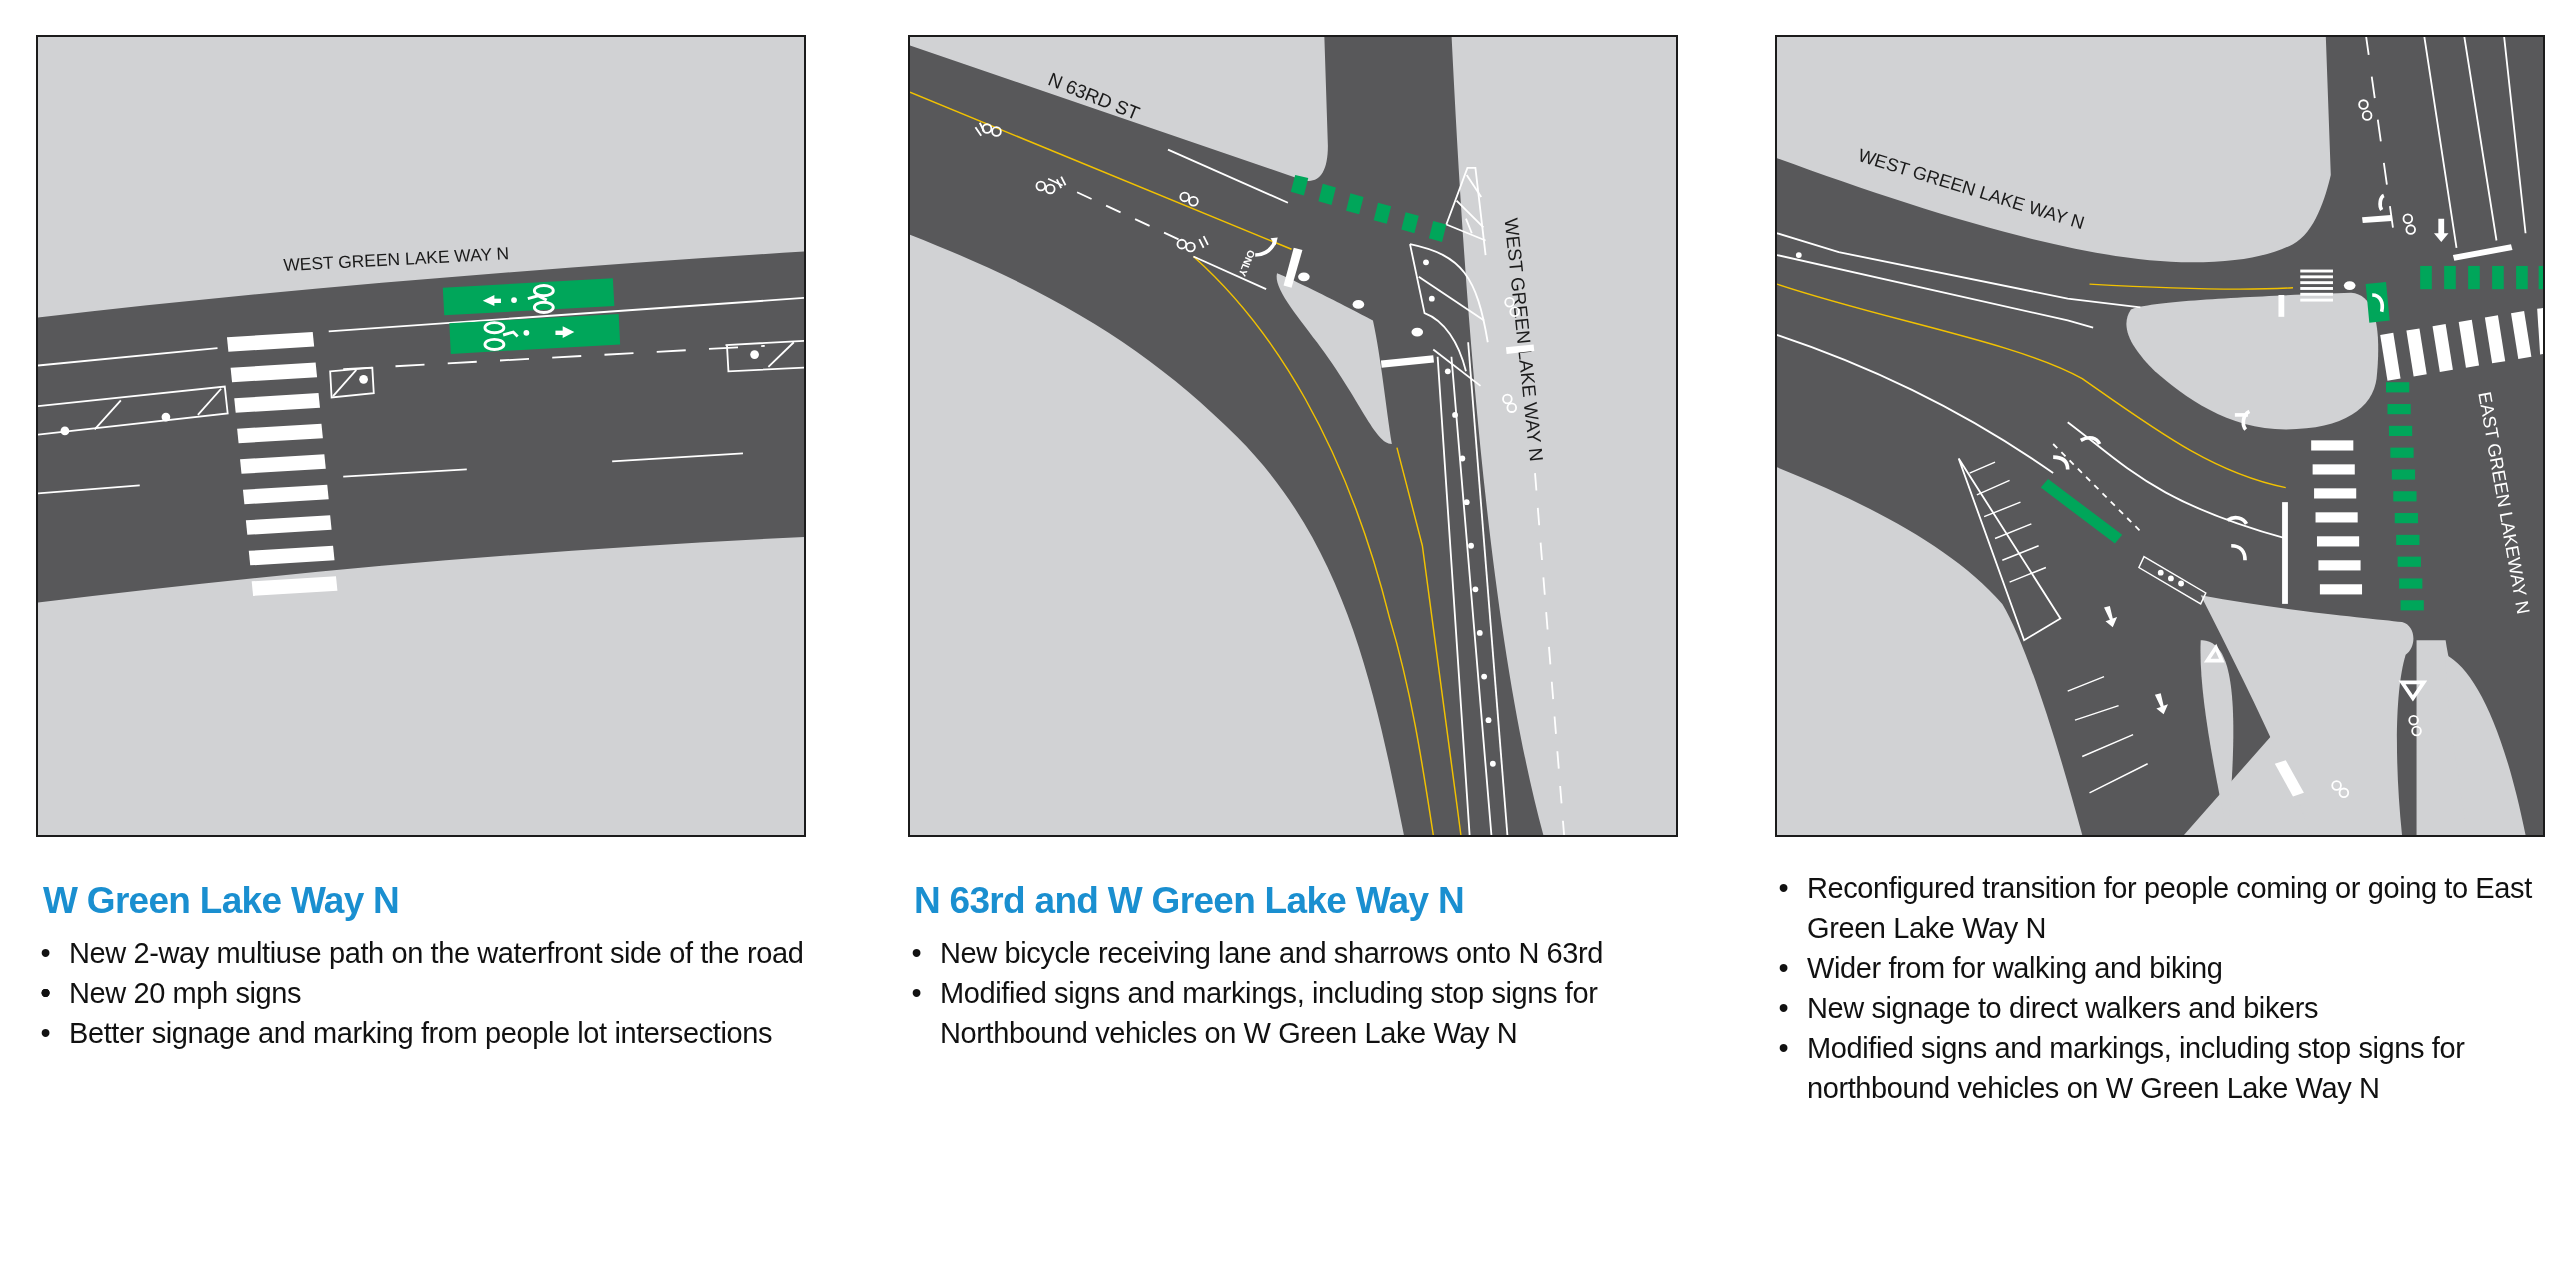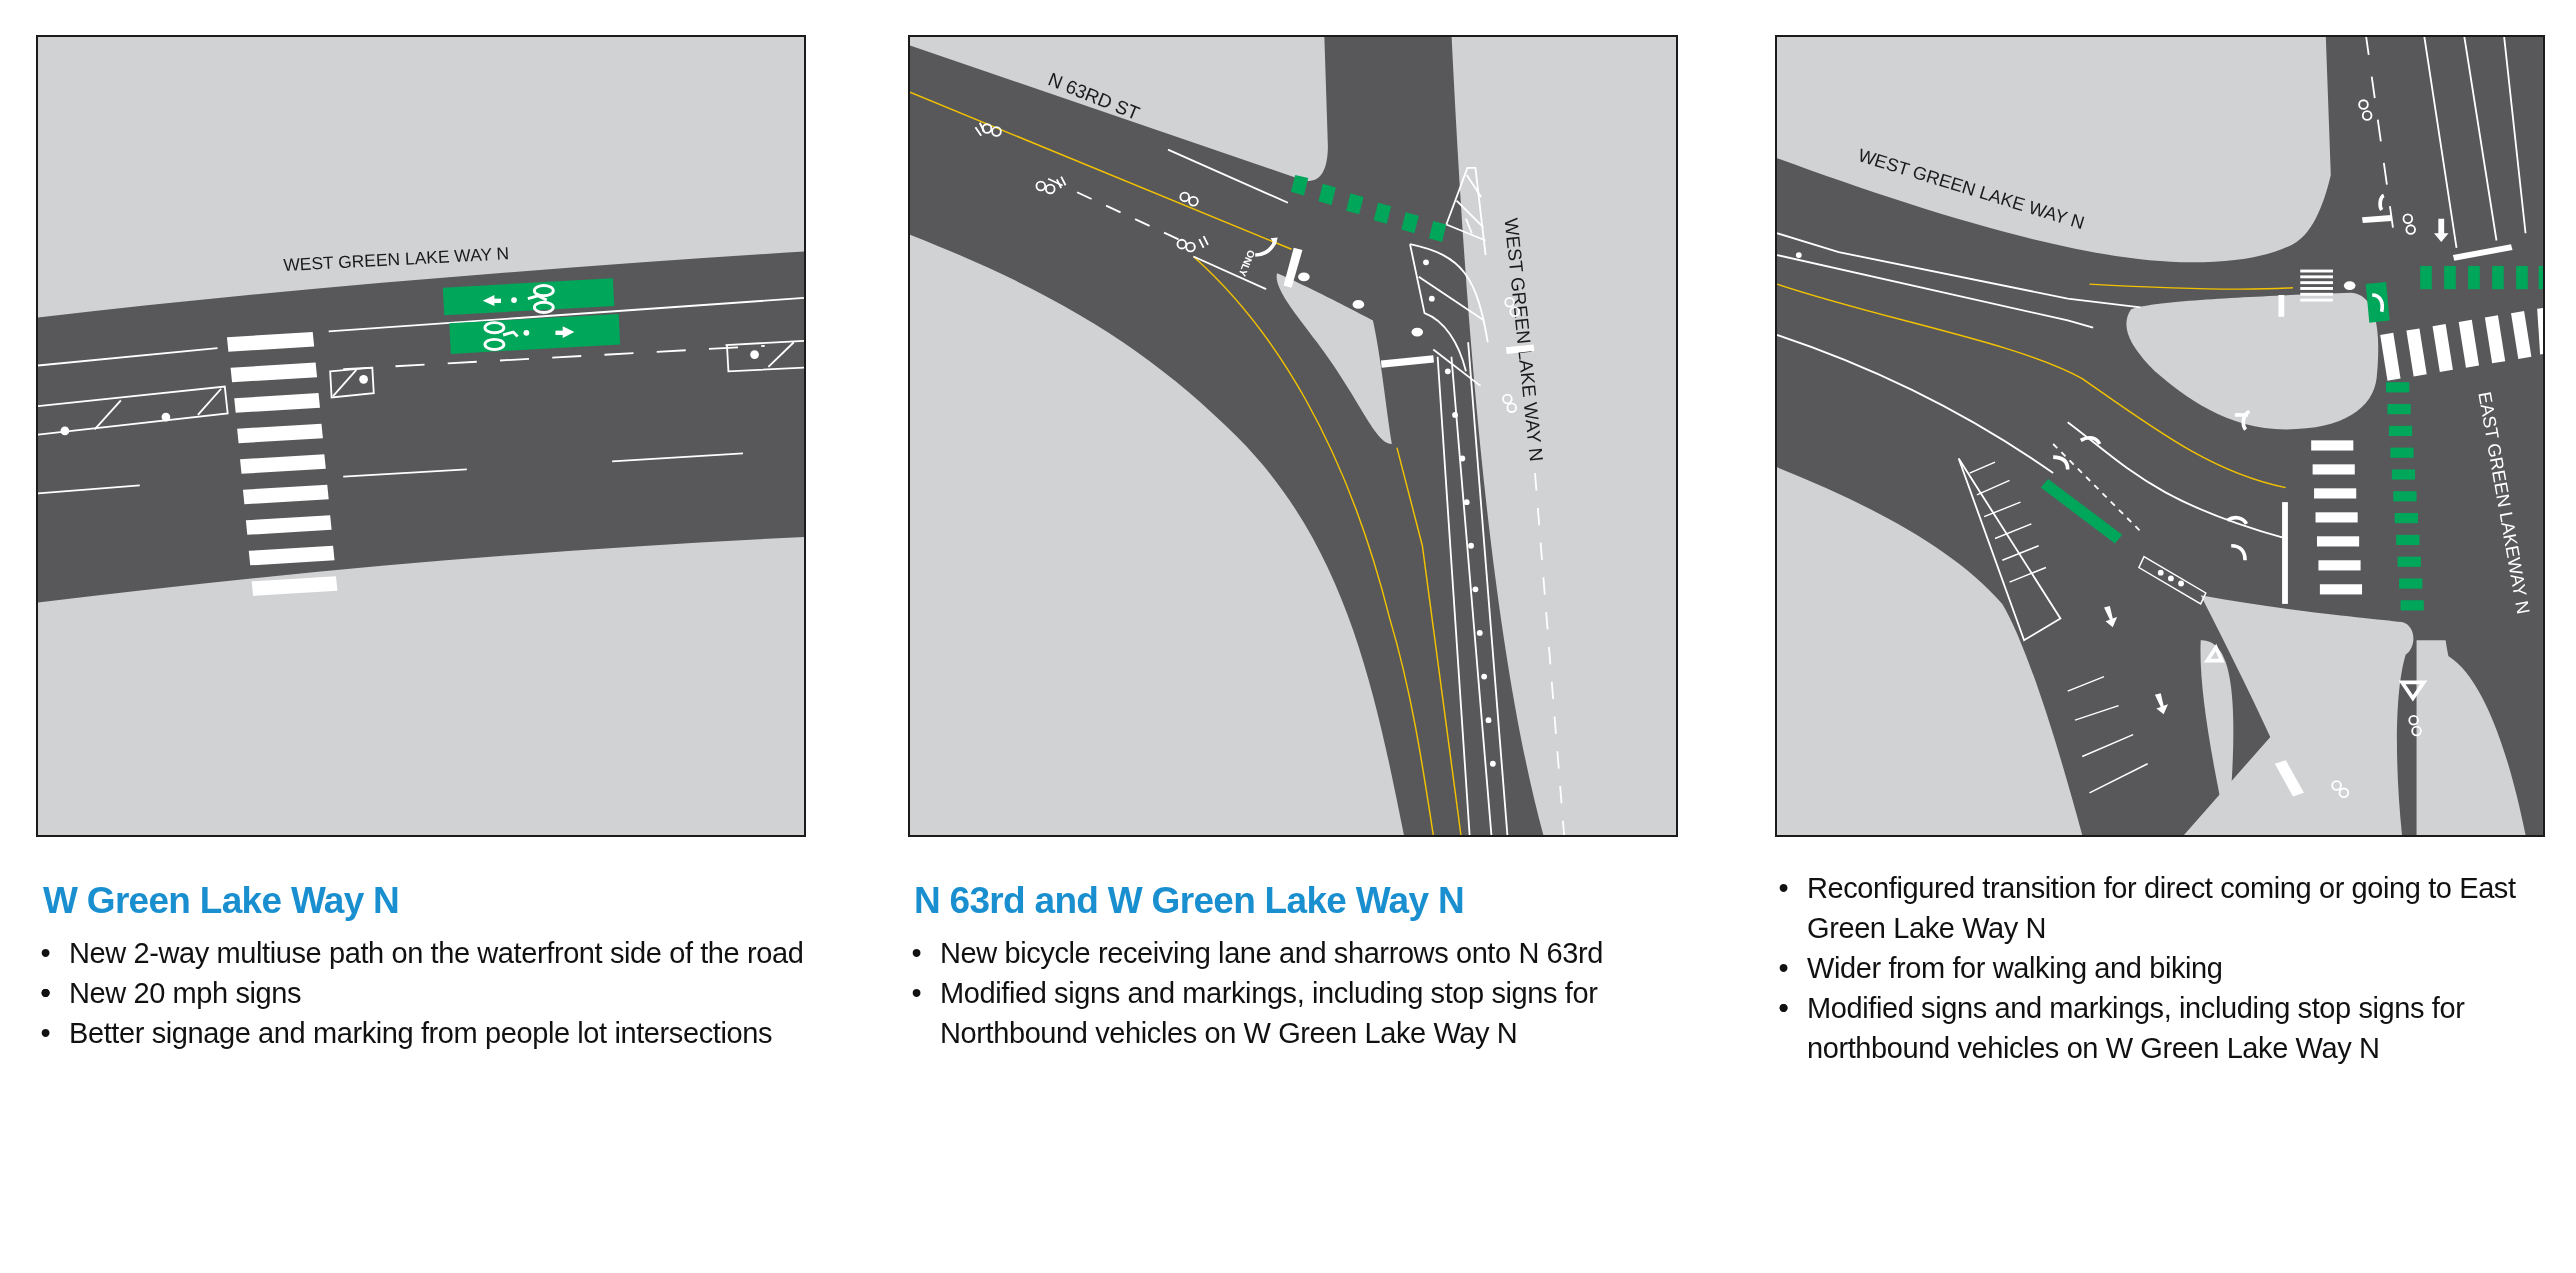--- a/index.html
+++ b/index.html
@@ -347,19 +347,19 @@
 <div class="caption" id="caption-2">
   <h2>N 63rd and W Green Lake Way N</h2>
   <ul>
     <li><span class="bullet">•</span><span>New bicycle receiving lane and sharrows onto N 63rd</span></li>
     <li><span class="bullet">•</span><span>Modified signs and markings, including stop signs for Northbound vehicles on W Green Lake Way N</span></li>
   </ul>
 </div>
 
 <div class="caption" id="caption-3">
   <ul>
-    <li><span class="bullet">•</span><span>Reconfigured transition for direct coming or going to East Green Lake Way N</span></li>
+    <li><span class="bullet">•</span><span>Reconfigured transition for people coming or going to East Green Lake Way N</span></li>
     <li><span class="bullet">•</span><span>Wider from for walking and biking</span></li>
-    <li><span class="bullet">•</span></li>
+    <li><span class="bullet">•</span><span>New signage to direct walkers and bikers</span></li>
     <li><span class="bullet">•</span><span>Modified signs and markings, including stop signs for northbound vehicles on W Green Lake Way N</span></li>
   </ul>
 </div>
 
 
 </body></html>

